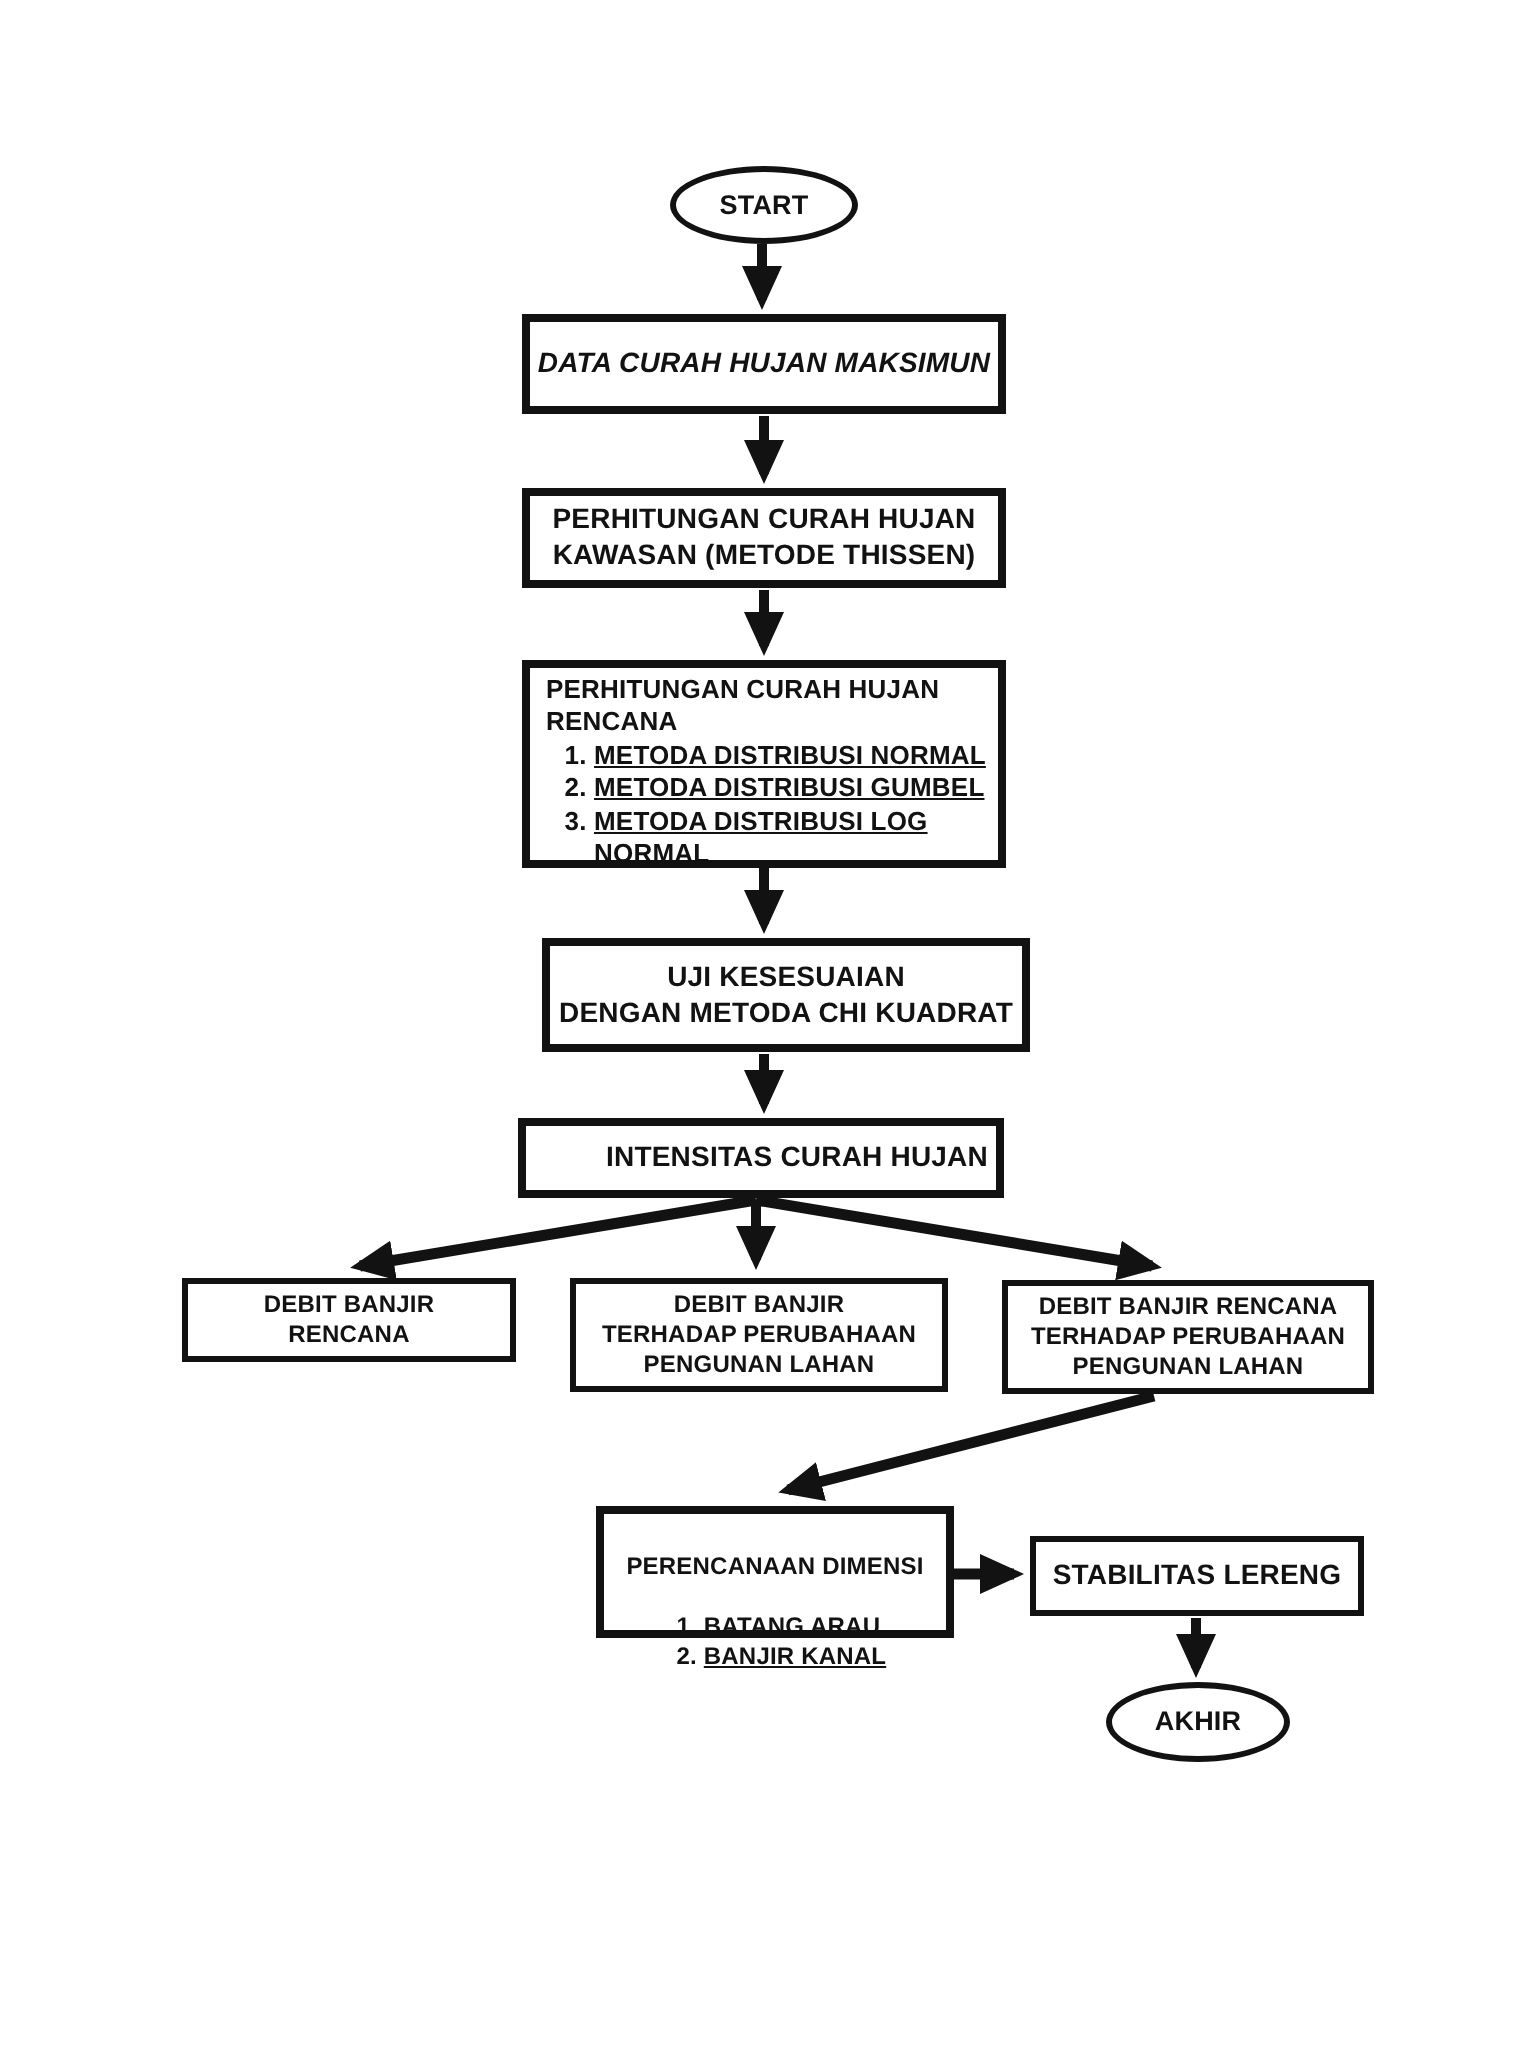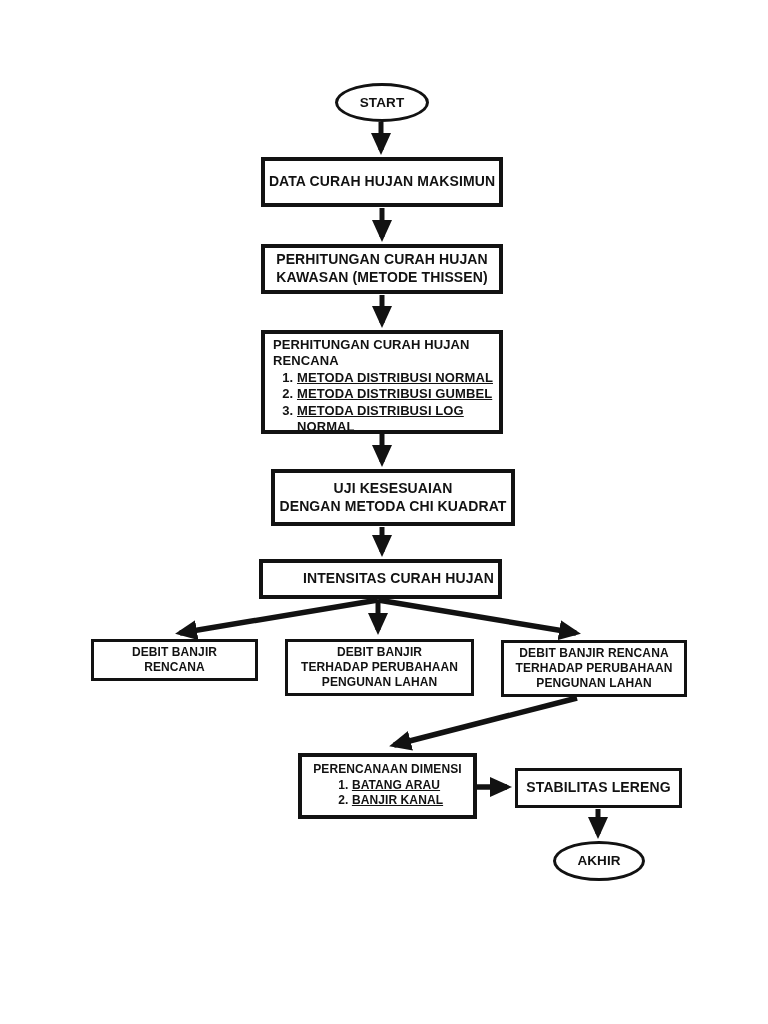--- a/index.html
+++ b/index.html
@@ -27,21 +27,21 @@
     font-weight: bold;
     font-size: 14px;
     line-height: 1.28;
     letter-spacing: 0.1px;
   }
   .node.thin { border-width: 3px; }
   .node.oval { border-radius: 50%; border-width: 3.5px; font-size: 13.5px; }
   .node.small { font-size: 12px; line-height: 1.27; }
   .node.align-left { align-items: stretch; text-align: left; padding: 3px 6px 2px 8px; justify-content: flex-start; font-size: 13px; line-height: 1.26; }
   .node ol { list-style: decimal; padding-left: 24px; text-align: left; text-decoration: underline; }
-  .node ol.centered { display: table; margin: 1px auto 0 auto; padding-left: 20px; }
+  .node ol.centered { display: table; margin: 15px auto 0 auto; padding-left: 20px; }
   .node .t { display: block; }
 </style>
 </head>
 <body>
 
 <div class="page">
 
   <svg class="arrows" viewBox="0 0 768 1024" xmlns="http://www.w3.org/2000/svg">
     <defs>
       <marker id="ah" markerUnits="userSpaceOnUse" markerWidth="22" markerHeight="20" refX="17" refY="10" orient="auto">
@@ -58,21 +58,21 @@
     <line x1="378" y1="600" x2="576" y2="633" stroke-width="5.5" marker-end="url(#ah)"></line>
     <line x1="577" y1="698" x2="394" y2="745" stroke-width="5.5" marker-end="url(#ah)"></line>
     <line x1="468" y1="787" x2="507" y2="787" stroke-width="5.5" marker-end="url(#ah)"></line>
     <line x1="598" y1="809" x2="598" y2="834" stroke-width="5" marker-end="url(#ah)"></line>
   </svg>
 
   <div class="node oval" style="left:335px; top:83px; width:94px; height:39px;">
     <span class="t">START</span>
   </div>
 
-  <div class="node" style="left:261px; top:157px; width:242px; height:50px;">
+  <div class="node" style="left:261px; top:157px; width:242px; height:50px;font-style:italic;">
     <span class="t">DATA CURAH HUJAN MAKSIMUN</span>
   </div>
 
   <div class="node" style="left:261px; top:244px; width:242px; height:50px;">
     <span class="t">PERHITUNGAN CURAH HUJAN</span>
     <span class="t">KAWASAN (METODE THISSEN)</span>
   </div>
 
   <div class="node align-left" style="left:261px; top:330px; width:242px; height:104px;">
     <span class="t">PERHITUNGAN CURAH HUJAN</span>
@@ -103,21 +103,21 @@
     <span class="t">TERHADAP PERUBAHAAN</span>
     <span class="t">PENGUNAN LAHAN</span>
   </div>
 
   <div class="node thin small" style="left:501px; top:640px; width:186px; height:57px;">
     <span class="t">DEBIT BANJIR RENCANA</span>
     <span class="t">TERHADAP PERUBAHAAN</span>
     <span class="t">PENGUNAN LAHAN</span>
   </div>
 
-  <div class="node small" style="left:298px; top:753px; width:179px; height:66px; justify-content:flex-start; padding-top:5px;">
+  <div class="node small" style="left:298px; top:753px; width:179px; height:66px; justify-content:flex-start; padding-top:19px;">
     <span class="t">PERENCANAAN DIMENSI</span>
     <ol class="centered">
       <li>BATANG ARAU</li>
       <li>BANJIR KANAL</li>
     </ol>
   </div>
 
   <div class="node thin" style="left:515px; top:768px; width:167px; height:40px;">
     <span class="t">STABILITAS LERENG</span>
   </div>

